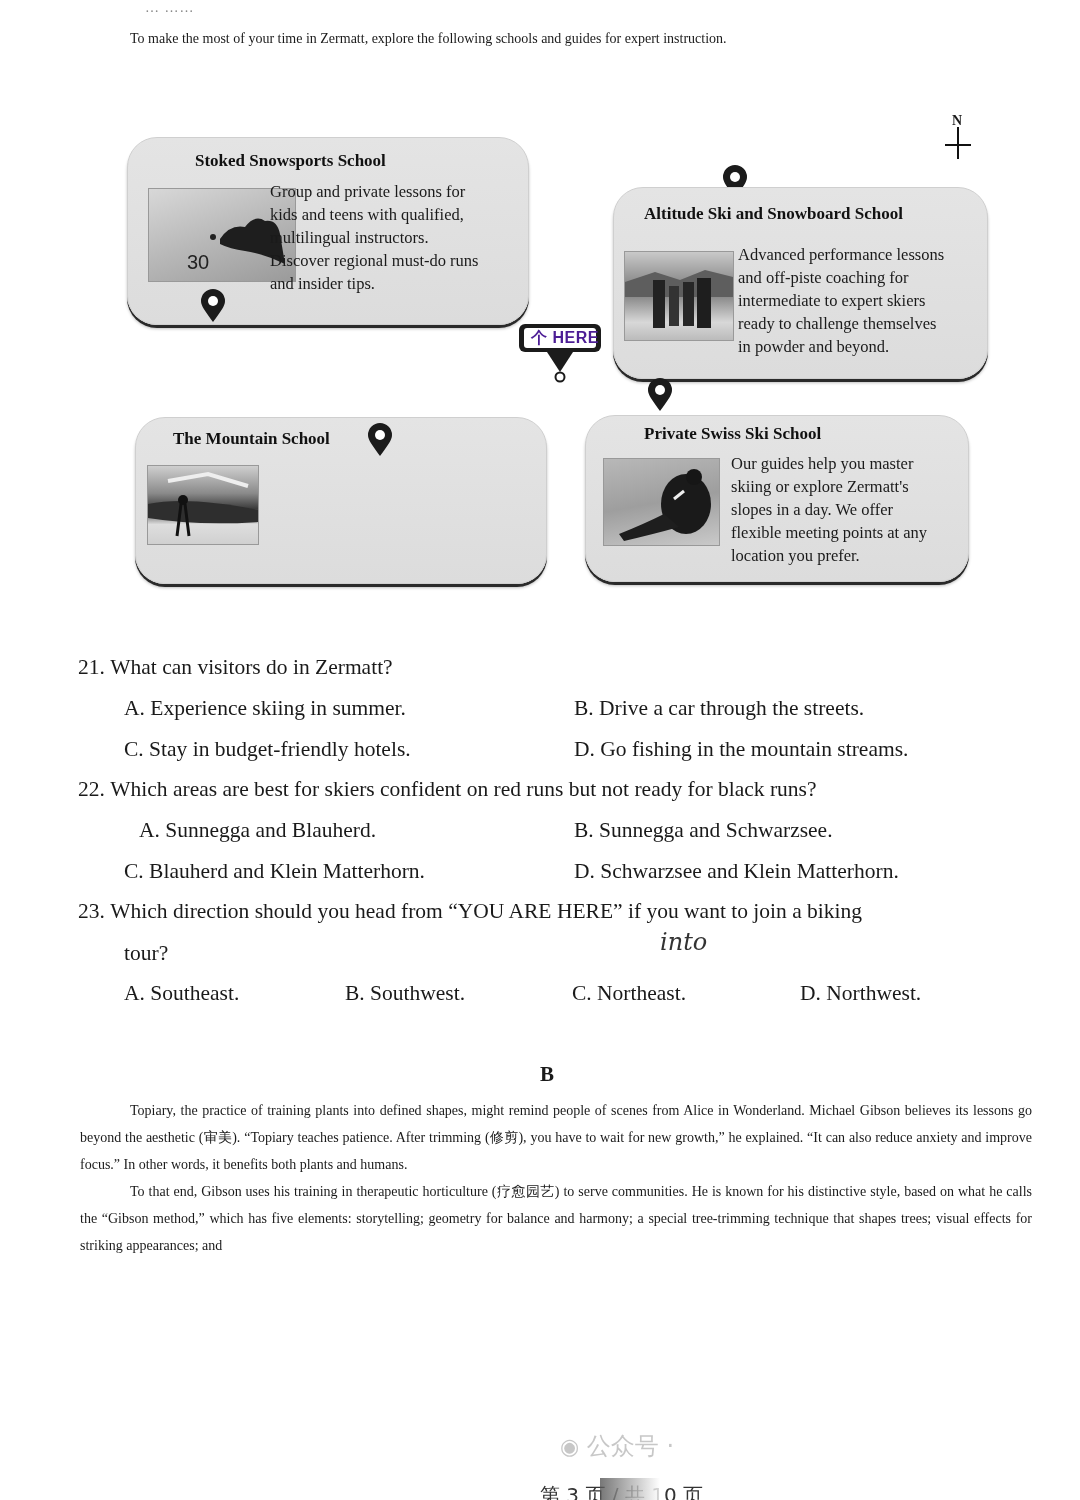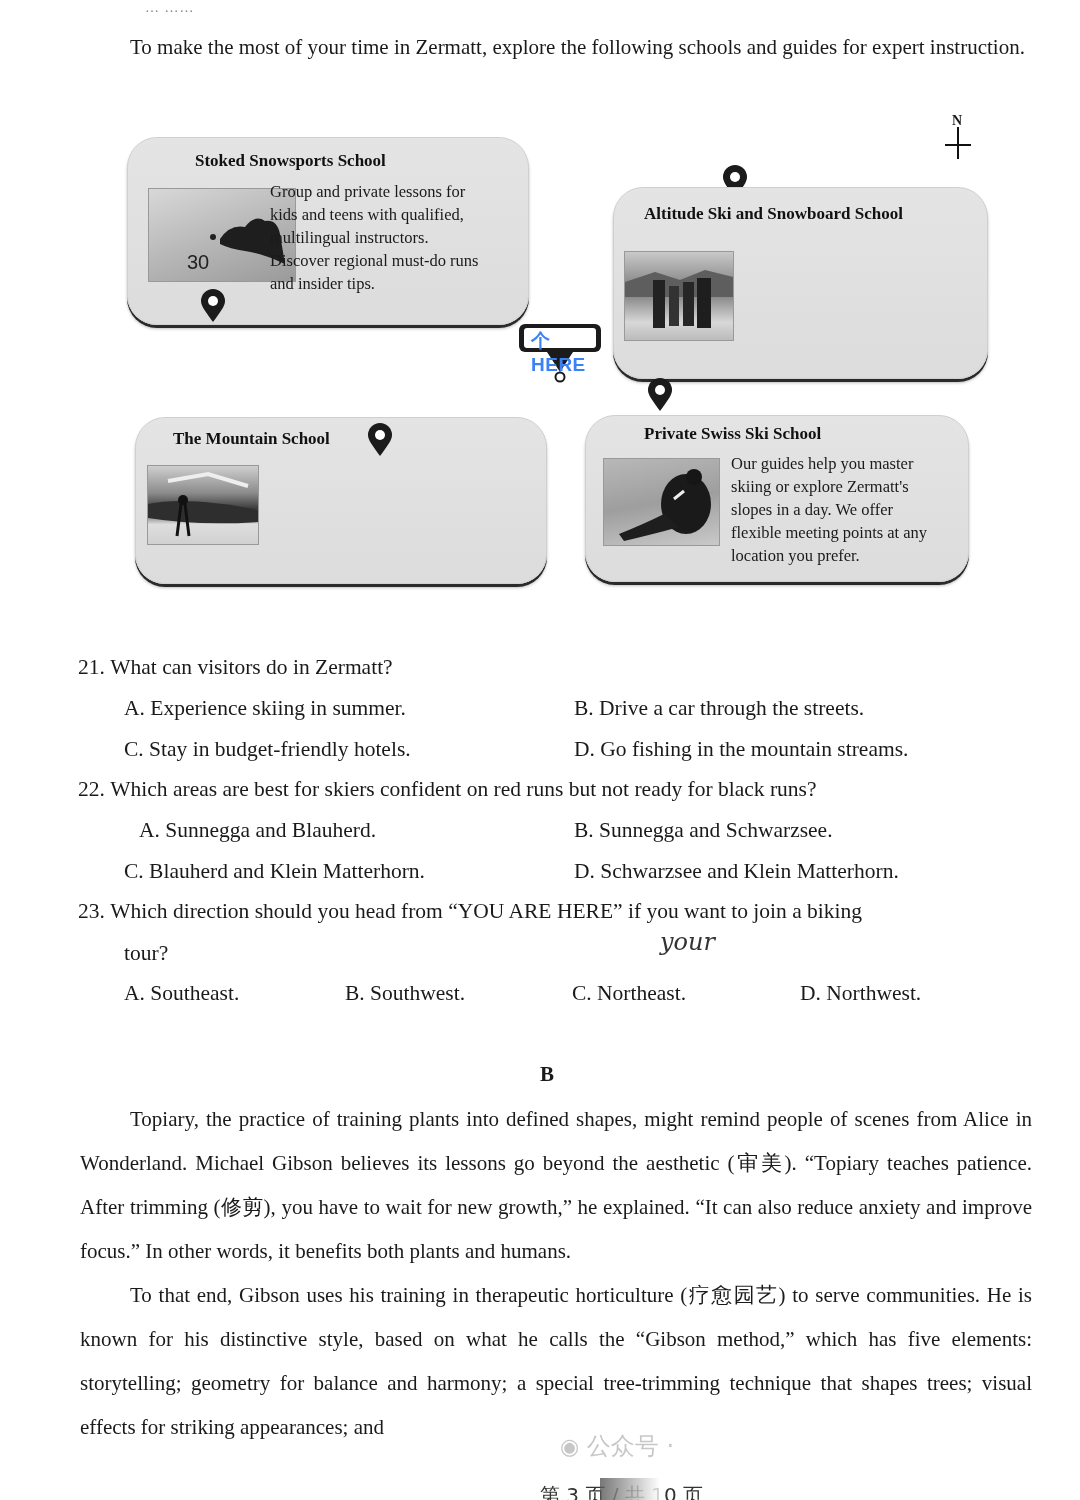--- a/index.html
+++ b/index.html
@@ -6,21 +6,21 @@
   body {
     width: 1080px; height: 1500px; position: relative; overflow: hidden;
     background: #ffffff; color: #1a1a1a;
     font-family: "Liberation Serif", "DejaVu Serif", serif;
   }
   .abs { position: absolute; }
   .topfrag {
     left: 145px; top: 0px; font-size: 14px; color: #555; letter-spacing: 1px;
     filter: blur(0.6px); opacity: 0.7;
   }
-  .para { font-size: 21px; line-height: 44px; text-align: justify; }
+  .para { font-size: 14px; line-height: 27px; text-align: justify; }
   .intro { left: 80px; top: 25px; width: 950px; }
   .indent { text-indent: 50px; }
 
   
   .card {
     position: absolute; background: linear-gradient(180deg, #e4e4e4 0%, #dcdcdc 100%);
     border-radius: 30px; border: 1.5px solid #cfcfcf;
     box-shadow: 0 3px 0 #2a2a2a, 0 4px 3px rgba(0,0,0,0.25);
     font-family: "Liberation Serif", serif;
   }
@@ -97,34 +97,41 @@
   <div class="card-title" style="left:30px;top:16px;">Altitude Ski and Snowboard School</div>
   <div class="photo" style="left:10px;top:63px;width:108px;height:88px;background:linear-gradient(180deg,#c9c9c9 0%,#7a7a7a 45%,#d8d8d8 80%,#bbb 100%);">
     <svg width="108" height="88">
       <path d="M0 30 L30 20 L55 28 L80 18 L108 25 L108 45 L0 45 Z" fill="#5e5e5e"></path>
       <rect x="28" y="28" width="12" height="48" fill="#222"></rect>
       <rect x="44" y="34" width="10" height="40" fill="#333"></rect>
       <rect x="58" y="30" width="11" height="44" fill="#262626"></rect>
       <rect x="72" y="26" width="14" height="50" fill="#1e1e1e"></rect>
     </svg>
   </div>
+  <div class="card-body" style="left:124px;top:55px;">
+    <div>Advanced performance lessons</div>
+    <div>and off-piste coaching for</div>
+    <div>intermediate to expert skiers</div>
+    <div>ready to challenge themselves</div>
+    <div>in powder and beyond.</div>
+  </div>
 </div>
 <svg class="pin" style="left:647px;top:378px;" viewBox="0 0 26 34">
   <path d="M13 33 C5 22 1 17 1 12 A12 12 0 0 1 25 12 C25 17 21 22 13 33 Z" fill="#1b1b1b"></path>
   <circle cx="13" cy="12" r="5" fill="#fff"></circle>
 </svg>
 
 <div class="abs here-tag">
   <svg width="86" height="66">
     <rect x="2" y="2" width="82" height="28" rx="6" fill="#1b1b1b"></rect>
     <rect x="7" y="6" width="72" height="20" rx="3" fill="#fff"></rect>
     <polygon points="30,30 56,30 43,50" fill="#1b1b1b"></polygon>
     <circle cx="43" cy="55" r="4.5" fill="#fff" stroke="#1b1b1b" stroke-width="2"></circle>
   </svg>
-  <span style="position:absolute;left:14px;top:6px;font-family:'Liberation Sans',sans-serif;font-weight:bold;font-size:19px;letter-spacing:0.5px;color:#3b82f6;">个 HERE</span>
+  <span style="position:absolute;left:14px;top:6px;font-family:'Liberation Sans',sans-serif;font-weight:bold;font-size:16px;letter-spacing:0.5px;color:#4c1d95;">个 HERE</span>
 </div>
 
 <div class="card" style="left:135px;top:417px;width:410px;height:165px;">
   <div class="card-title" style="left:37px;top:11px;">The Mountain School</div>
   <div class="photo" style="left:11px;top:47px;width:110px;height:78px;background:linear-gradient(180deg,#cfcfcf 0%,#8a8a8a 35%,#3a3a3a 55%,#dedede 75%,#d0d0d0 100%);">
     <svg width="110" height="78">
       <path d="M20 15 L60 8 L100 20" stroke="#eee" stroke-width="4" fill="none"></path>
       <path d="M0 38 Q40 30 110 44 L110 56 Q50 60 0 52 Z" fill="#2e2e2e"></path>
       <line x1="33" y1="38" x2="29" y2="70" stroke="#111" stroke-width="3"></line>
       <line x1="37" y1="38" x2="41" y2="70" stroke="#111" stroke-width="3"></line>
@@ -169,21 +176,21 @@
 </div>
 <div class="opt" style="left:139px;top:818px;"><span>A.</span>&nbsp;<span>Sunnegga and Blauherd.</span></div>
 <div class="opt" style="left:574px;top:818px;"><span>B.</span>&nbsp;<span>Sunnegga and Schwarzsee.</span></div>
 <div class="opt" style="left:124px;top:859px;"><span>C.</span>&nbsp;<span>Blauherd and Klein Matterhorn.</span></div>
 <div class="opt" style="left:574px;top:859px;"><span>D.</span>&nbsp;<span>Schwarzsee and Klein Matterhorn.</span></div>
 
 <div class="q" style="left:78px;top:899px;width:955px;text-align:justify;">
   <span>23.</span>&nbsp;<span>Which direction should you head from “YOU ARE HERE” if you want to join a biking</span>
 </div>
 <div class="q" style="left:124px;top:941px;">tour?</div>
-<div class="abs handwrite">your</div>
+<div class="abs handwrite">into</div>
 <div class="opt" style="left:124px;top:981px;"><span>A.</span>&nbsp;<span>Southeast.</span></div>
 <div class="opt" style="left:345px;top:981px;"><span>B.</span>&nbsp;<span>Southwest.</span></div>
 <div class="opt" style="left:572px;top:981px;"><span>C.</span>&nbsp;<span>Northeast.</span></div>
 <div class="opt" style="left:800px;top:981px;"><span>D.</span>&nbsp;<span>Northwest.</span></div>
 
 <div class="abs sec-b">B</div>
 <div class="abs passage">
   <p class="para indent" style="margin:0;">Topiary, the practice of training plants into defined shapes, might remind people of scenes from Alice in Wonderland. Michael Gibson believes its lessons go beyond the aesthetic (审美). “Topiary teaches patience. After trimming (修剪), you have to wait for new growth,” he explained. “It can also reduce anxiety and improve focus.” In other words, it benefits both plants and humans.</p>
   <p class="para indent" style="margin:0;">To that end, Gibson uses his training in therapeutic horticulture (疗愈园艺) to serve communities. He is known for his distinctive style, based on what he calls the “Gibson method,” which has five elements: storytelling; geometry for balance and harmony; a special tree-trimming technique that shapes trees; visual effects for striking appearances; and</p>
 </div>

